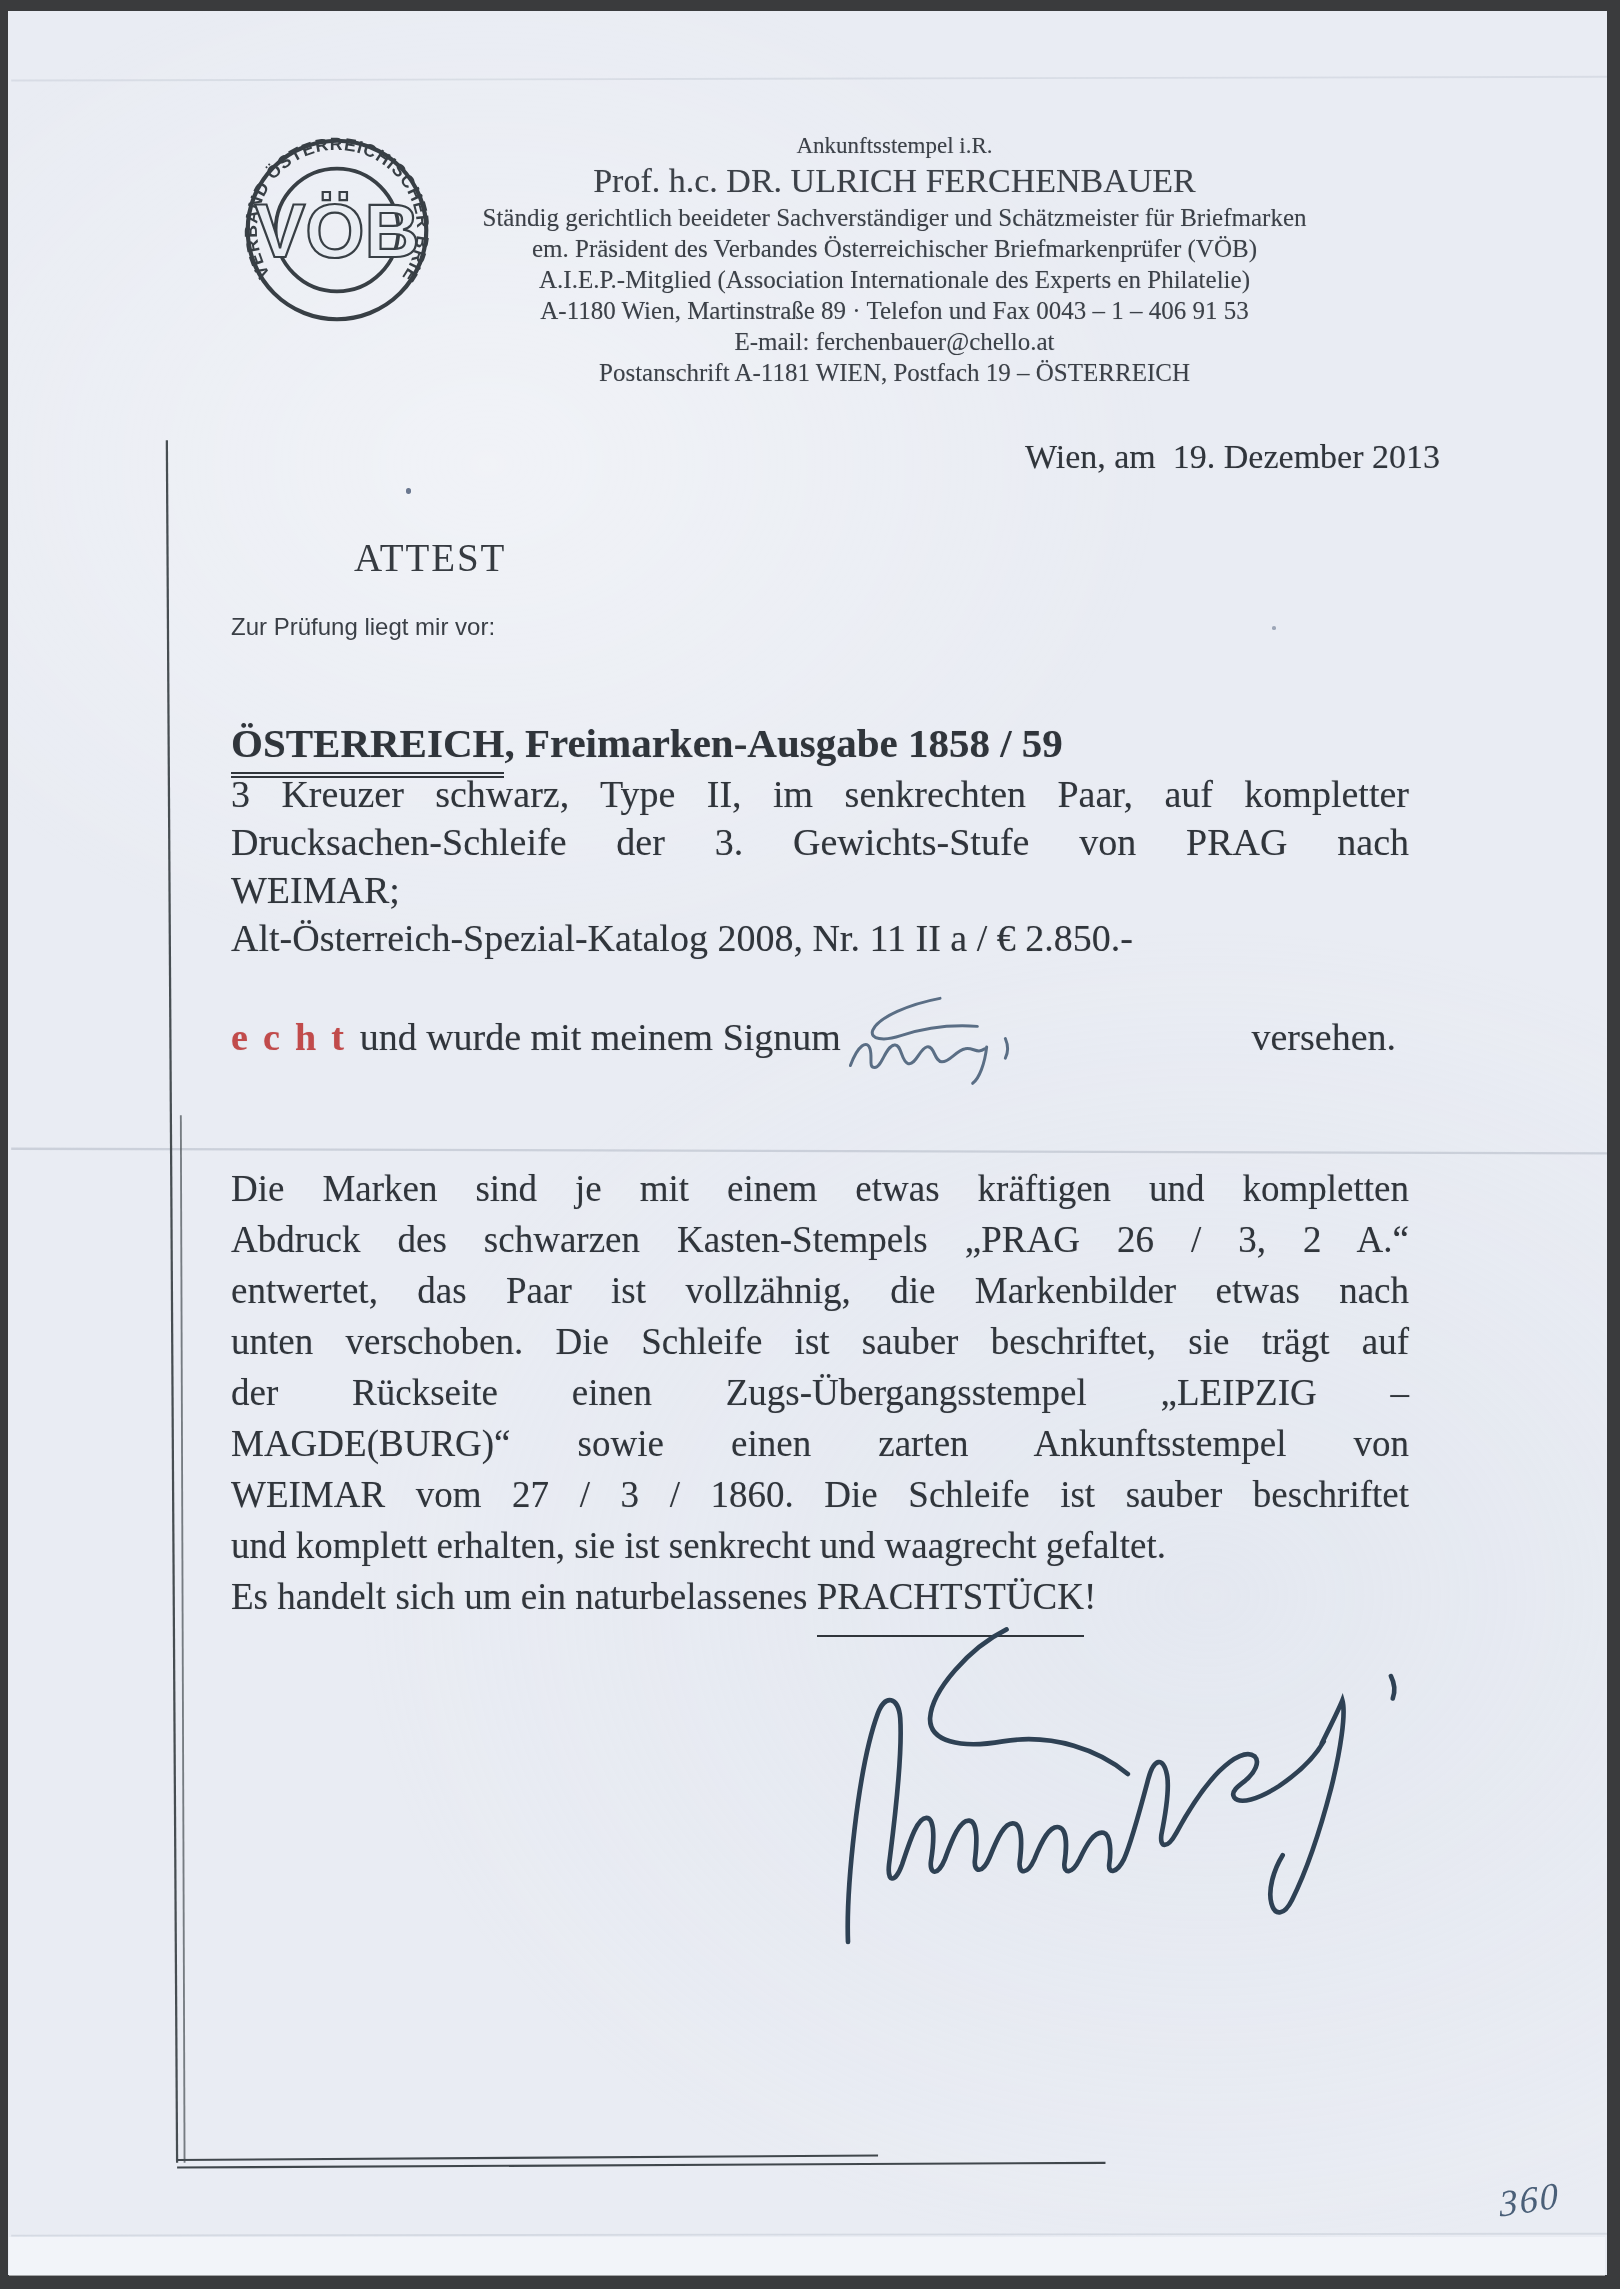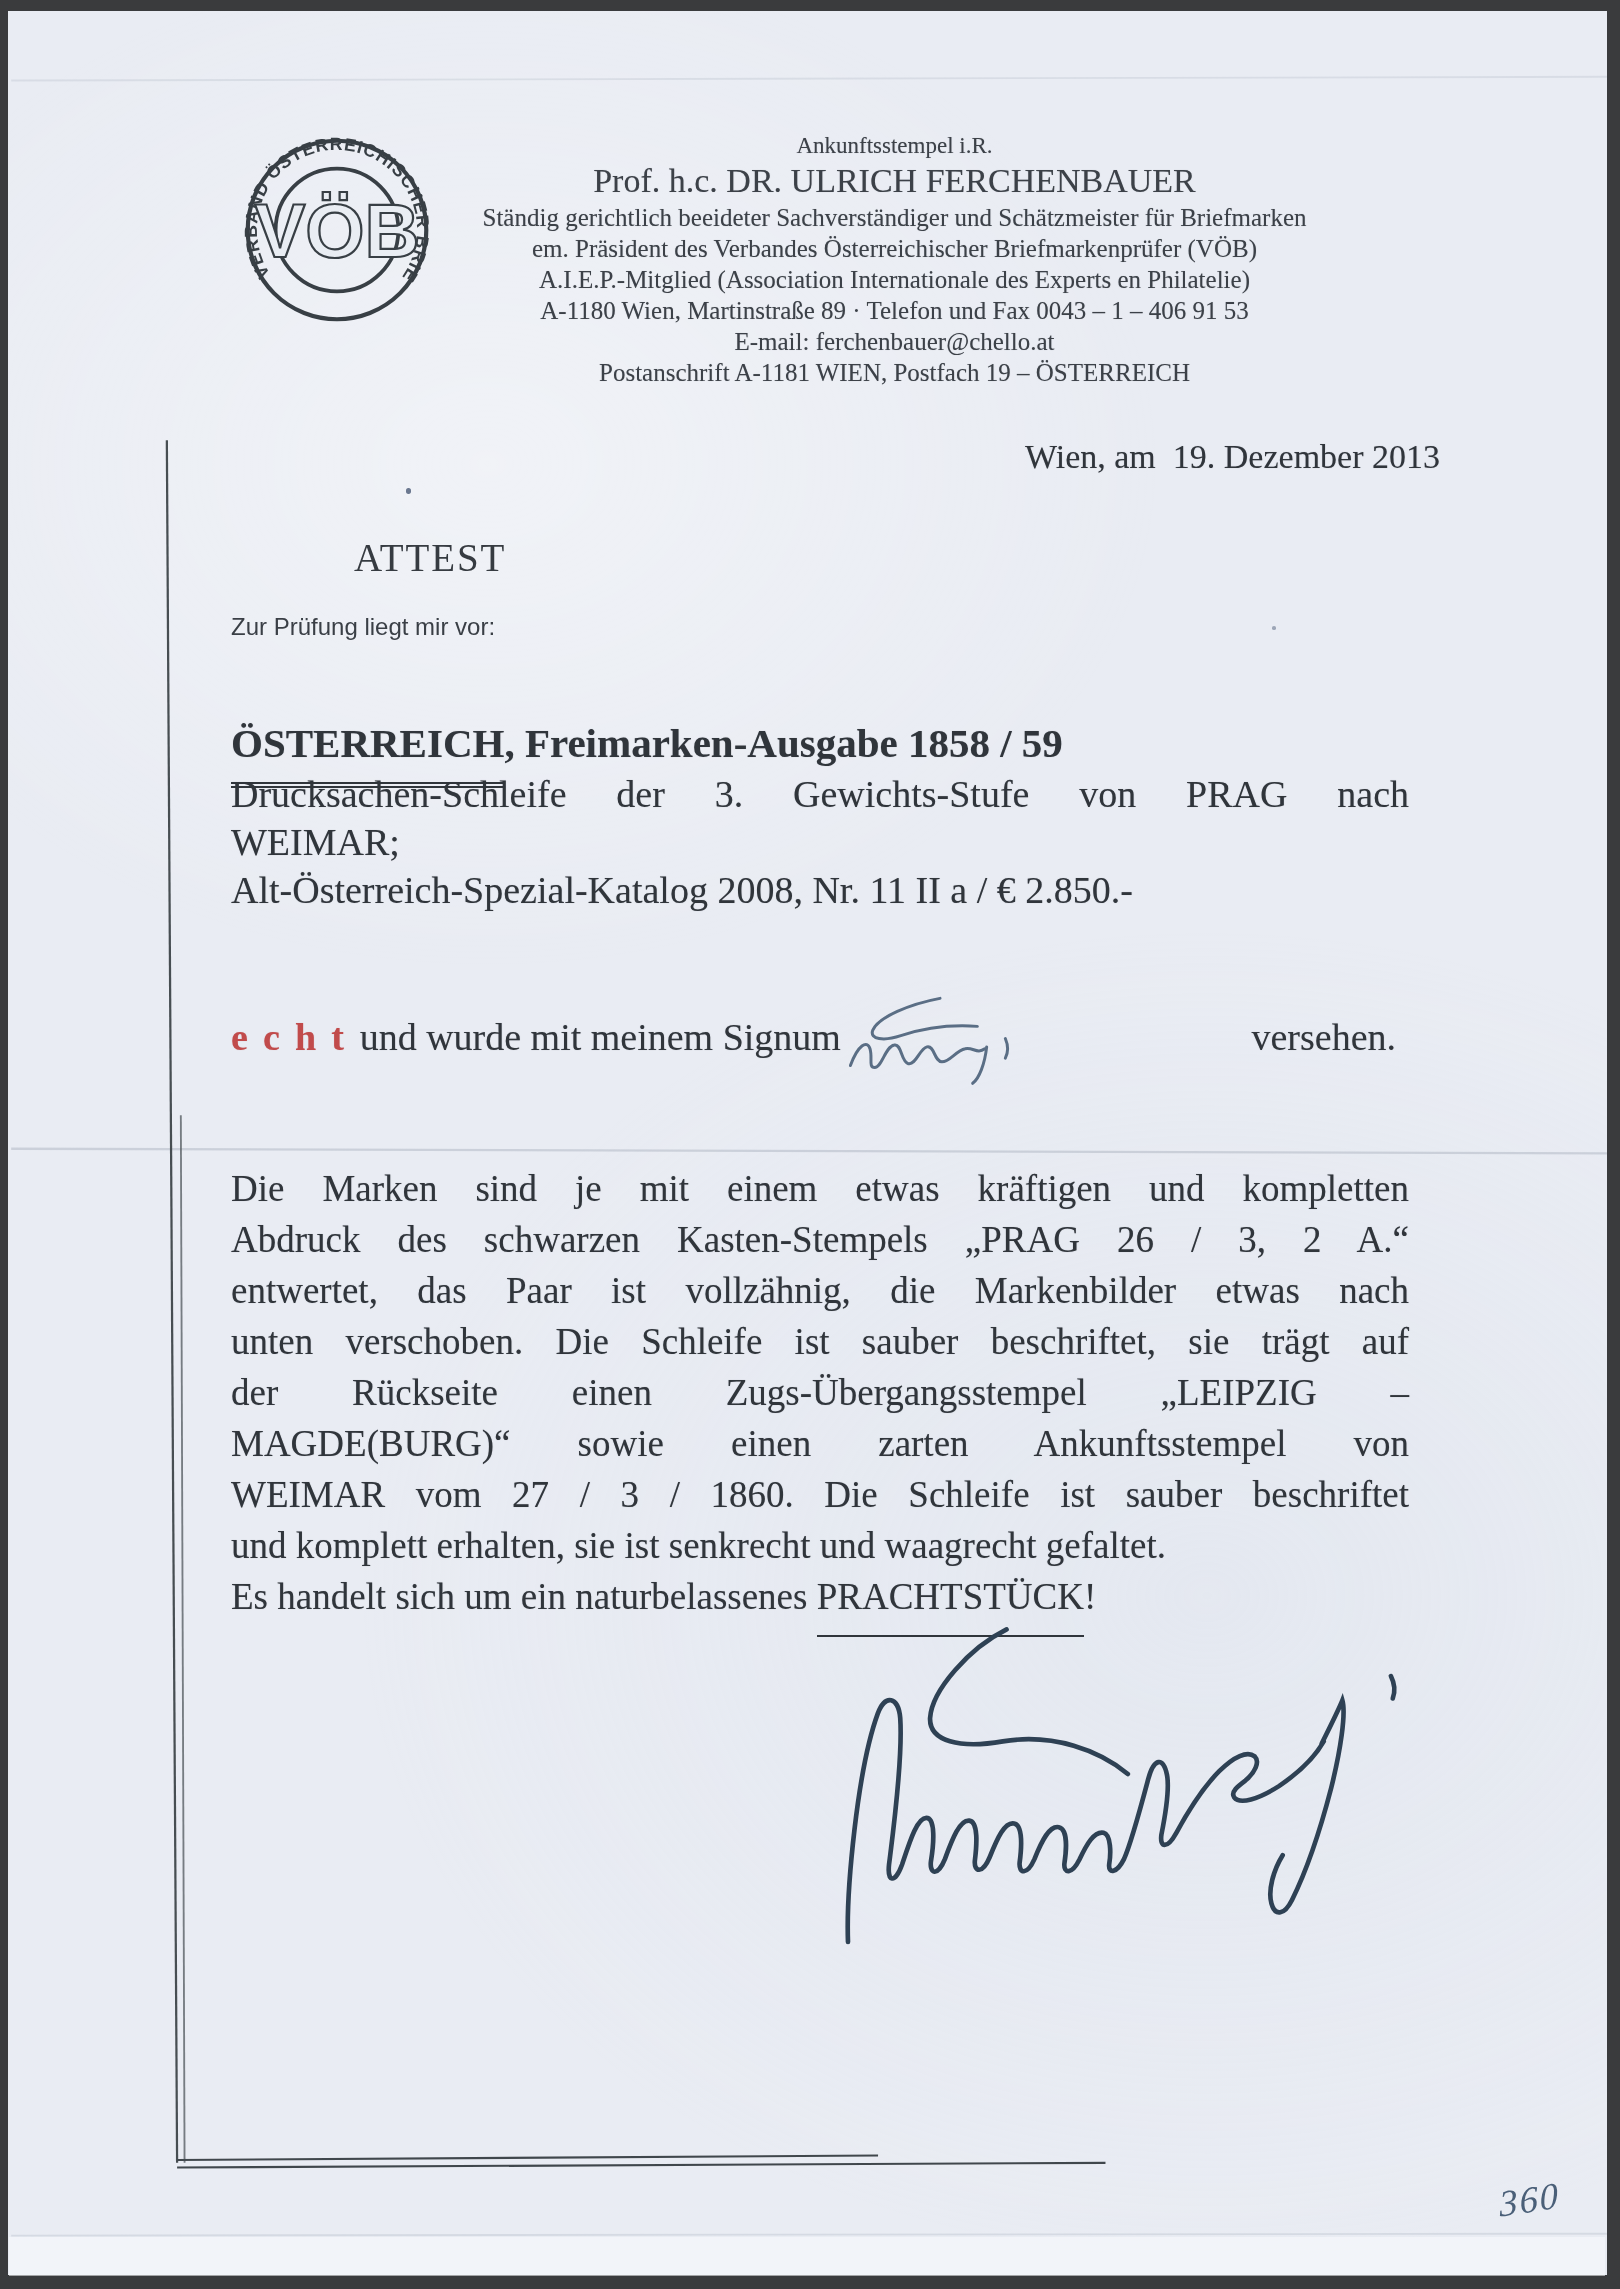--- a/index.html
+++ b/index.html
@@ -35,21 +35,21 @@
                letter-spacing:1.9px; color:#363b41; }
 
   #intro { left:231px; top:613px; font-family:"Liberation Sans", sans-serif;
            font-size:24px; color:#3a3f46; }
 
   
   .col { left:231px; width:1178px; }
   .just { text-align:justify; text-align-last:justify; }
   #subject { top:716px; }
   .subject-heading { font-size:41px; font-weight:bold; line-height:54px; }
-  .dbl-underline { border-bottom:6.5px double #30353b; padding-bottom:16px; }
+  .dbl-underline { border-bottom:6.5px double #30353b; padding-bottom:6px; }
   .subject-line { font-size:38px; line-height:48px; }
 
   #verdict { top:1011px; font-size:38px; line-height:53px; }
   #verdict-line2 { position:relative; height:53px; }
   .echt { color:#c14b4b; font-weight:bold; letter-spacing:2.8px;
           text-shadow:0 0 0.9px rgba(190,75,75,0.4); margin-right:13px; }
   #signum-svg { position:absolute; left:597px; top:-24px; }
   .versehen { position:absolute; right:13px; top:0; }
 
   #description { top:1163px; font-size:37px; line-height:51px; }
@@ -98,20 +98,21 @@
   <div id="dateline" class="abs ink">Wien, am  19. Dezember 2013</div>
 
   <div id="doc-title" class="abs">ATTEST</div>
 
   <div id="intro" class="abs">Zur Prüfung liegt mir vor:</div>
 
   <div id="subject" class="abs col ink">
     <div class="subject-heading">
       <span class="dbl-underline">ÖSTERREICH</span><span>, Freimarken-Ausgabe 1858 / 59</span>
     </div>
+    <div class="subject-line just">3 Kreuzer schwarz, Type II, im senkrechten Paar, auf kompletter</div>
     <div class="subject-line just">Drucksachen-Schleife der 3. Gewichts-Stufe von PRAG nach</div>
     <div class="subject-line">WEIMAR;</div>
     <div class="subject-line">Alt-Österreich-Spezial-Katalog 2008, Nr. 11 II a / € 2.850.-</div>
   </div>
 
   <div id="verdict" class="abs col ink">
     <div id="verdict-line2">
       <span class="echt">e c h t</span><span>und wurde mit meinem Signum</span>
       <svg id="signum-svg" width="224" height="103" viewBox="0 0 240 110">
         <g fill="none" stroke="#5a6e85" stroke-width="3.2" stroke-linecap="round">

